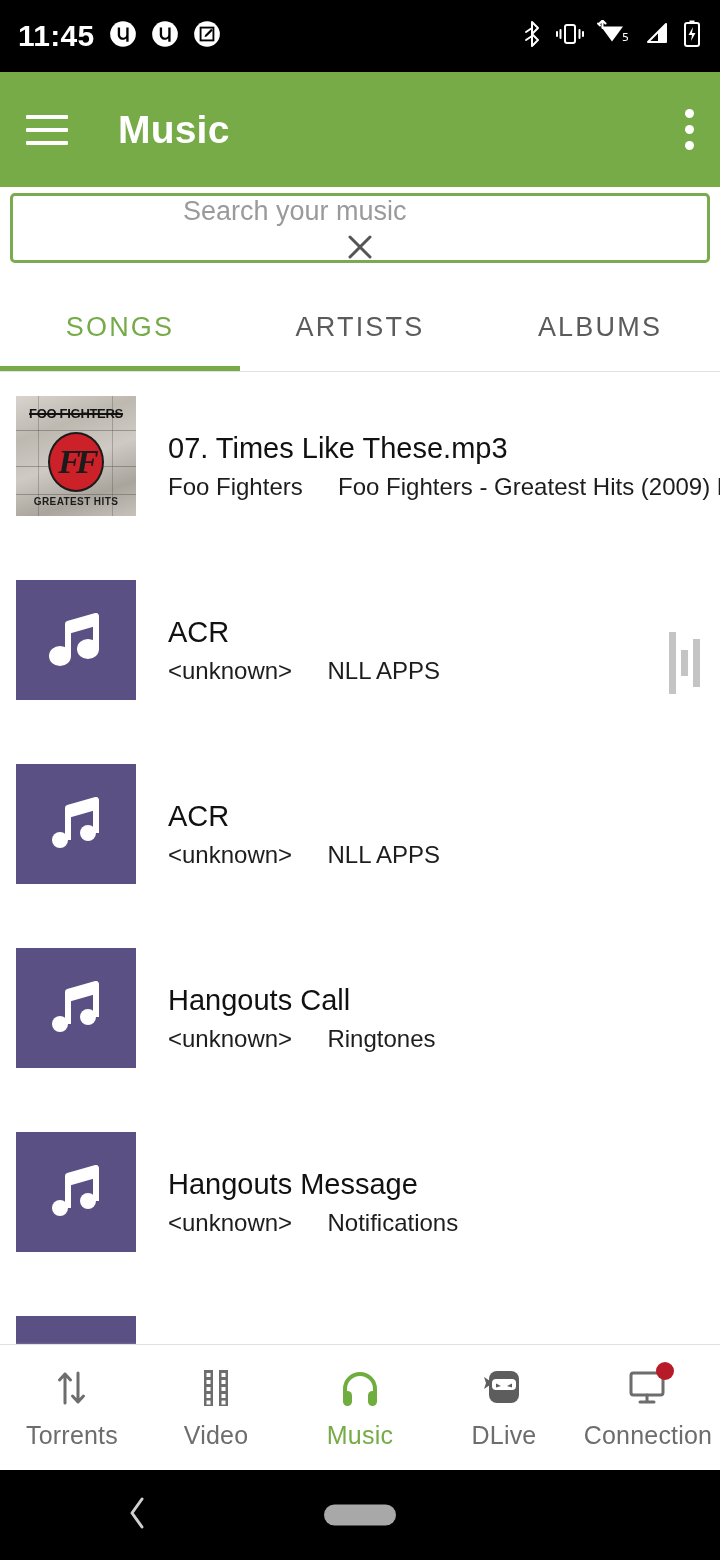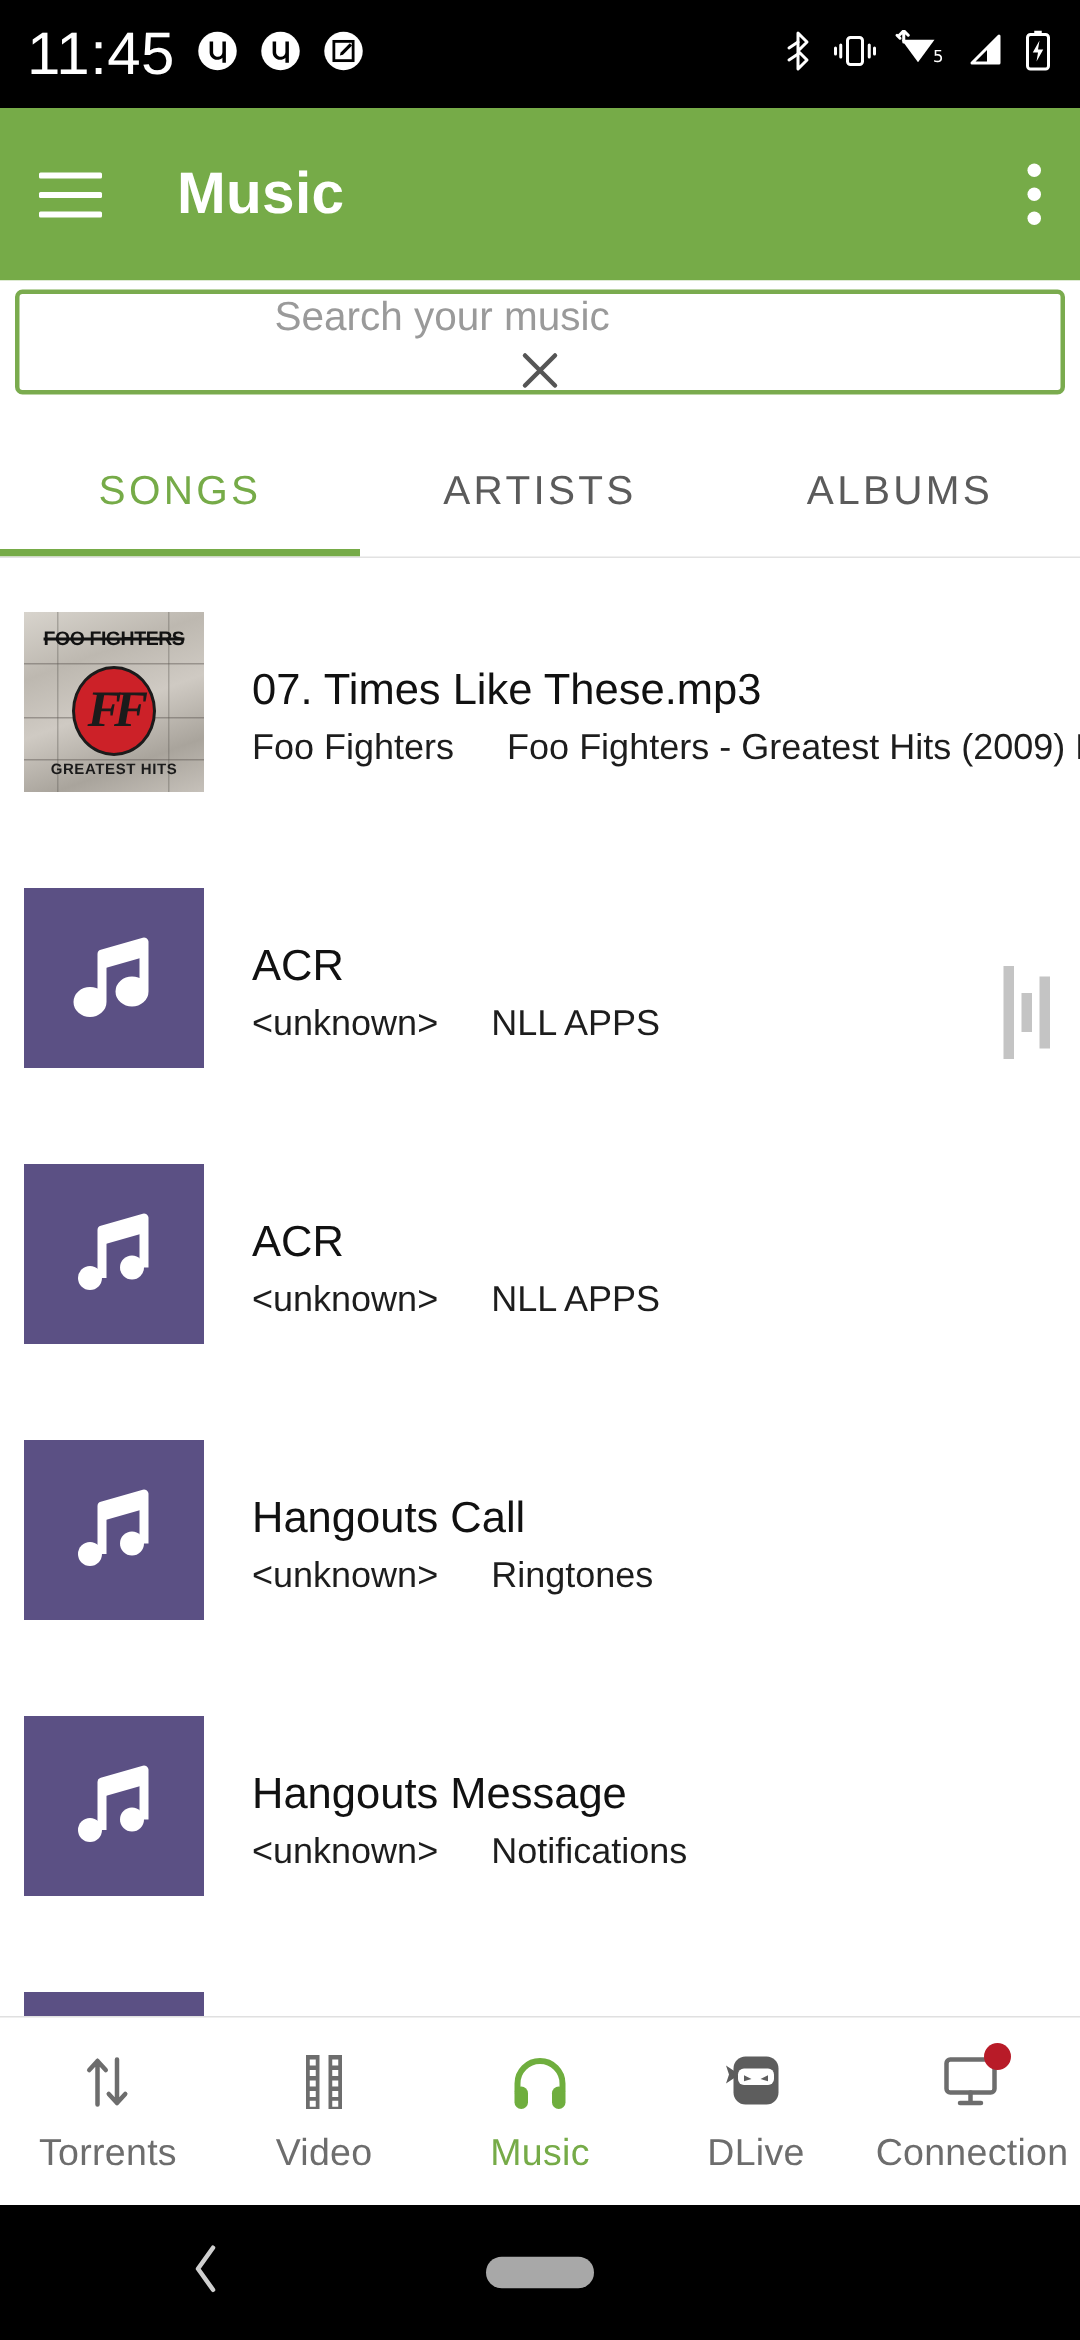--- a/index.html
+++ b/index.html
@@ -11,21 +11,21 @@
   }
   #screen { position:relative; width:720px; height:1560px; background:#fff; }
 
   
   .statusbar {
     position:absolute; top:0; left:0; width:720px; height:72px;
     background:#000; display:flex; align-items:center;
     padding:0 18px; color:#fff;
   }
   .status-left { display:flex; align-items:center; gap:14px; }
-  .clock { font-size:40px; font-weight:400; letter-spacing:.3px; color:#fff; }
+  .clock { font-size:30px; font-weight:700; letter-spacing:.3px; color:#fff; }
   .status-right { margin-left:auto; display:flex; align-items:center; gap:11px; }
   .sicon { display:block; }
 
   
   .appbar {
     position:absolute; top:72px; left:0; width:720px; height:115px;
     background:#76ab48; display:flex; align-items:center; padding:0 26px;
   }
   .hamburger { width:42px; height:30px; display:flex; flex-direction:column;
                justify-content:space-between; cursor:pointer; }
@@ -62,21 +62,21 @@
     position:relative; user-select:none;
   }
   .tab.active { color:#76ab48; }
   .tab-underline {
     position:absolute; left:0; bottom:0; width:240px; height:5px; background:#76ab48;
   }
   .tabs-divider { position:absolute; top:371px; left:0; width:720px; height:1px; background:#e2e2e2; }
 
   
   .list {
-    position:absolute; top:396px; left:0; width:720px; height:972px;
+    position:absolute; top:384px; left:0; width:720px; height:972px;
     overflow:hidden; background:#fff;
   }
   .row { position:relative; height:184px; display:flex; align-items:flex-start; padding-left:16px; }
   .art { width:120px; height:120px; flex:0 0 auto; margin-top:12px; position:relative; overflow:hidden; }
   .art.placeholder { background:#5b5084; display:flex; align-items:center; justify-content:center; }
   .row-text { margin-left:32px; padding-top:48px; }
   .row-title { font-size:29px; color:#111; line-height:1.16; white-space:nowrap; }
   .row-sub { margin-top:7px; font-size:24px; color:#1d1d1d; white-space:nowrap; }
   .row-sub .gap { display:inline-block; width:22px; }
 

